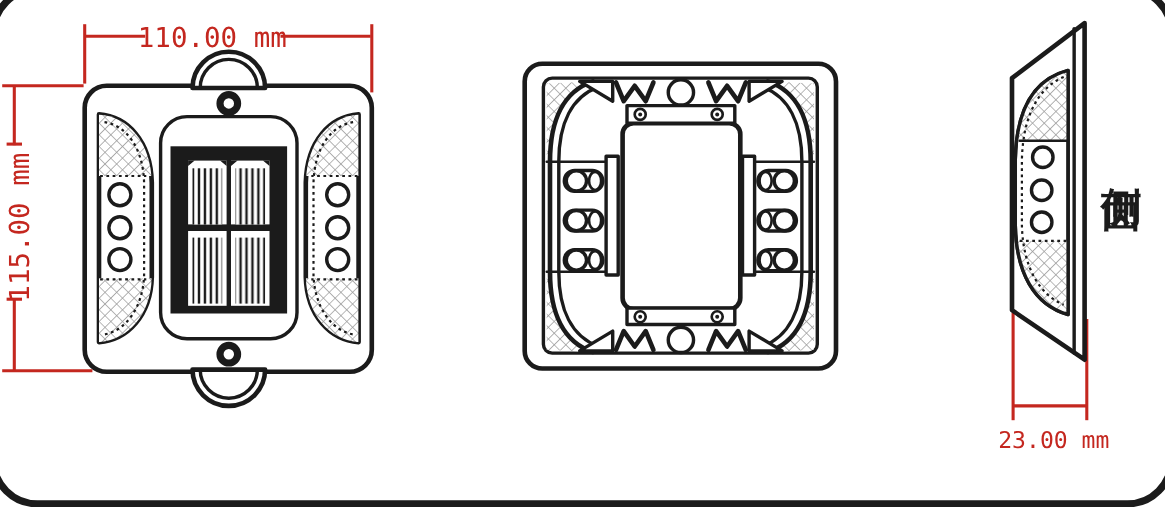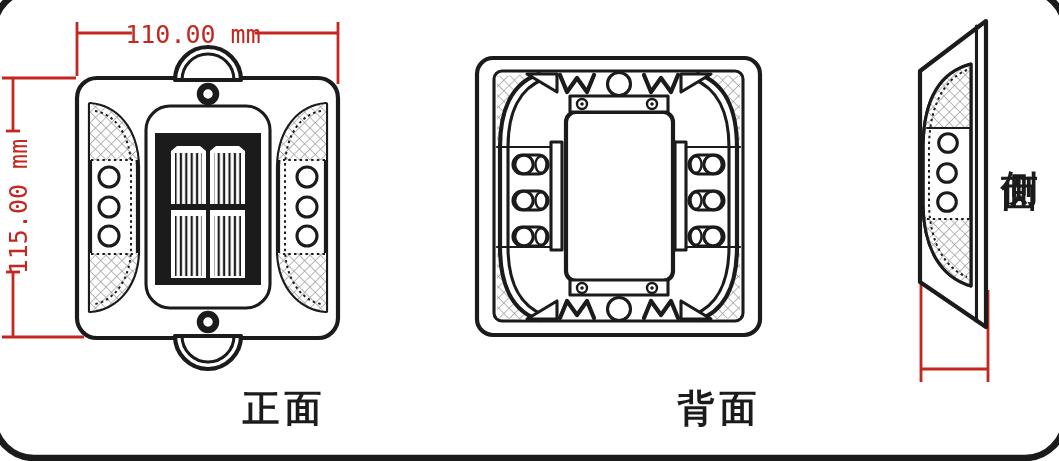--- a/index.html
+++ b/index.html
@@ -190,17 +190,16 @@
     <line class="s2" x1="927" y1="128" x2="971" y2="128"></line>
     <line class="dot" x1="927" y1="219" x2="971" y2="219"></line>
     <circle class="f3" cx="948" cy="143" r="9.3"></circle>
     <circle class="f3" cx="947" cy="173" r="9.3"></circle>
     <circle class="f3" cx="947" cy="202" r="9.3"></circle>
   </g>
 </svg>
 
 <div class="dim dim-w">110.00 mm</div>
 <div class="dim dim-h">115.00 mm</div>
-<div class="cn cn-front">正面</div>
-<div class="cn cn-back">背面</div>
+<div class="dim dim-d">23.00 mm</div>
 <div class="cn cn-side">侧面</div>
 
 </div>
 
 </body></html>

